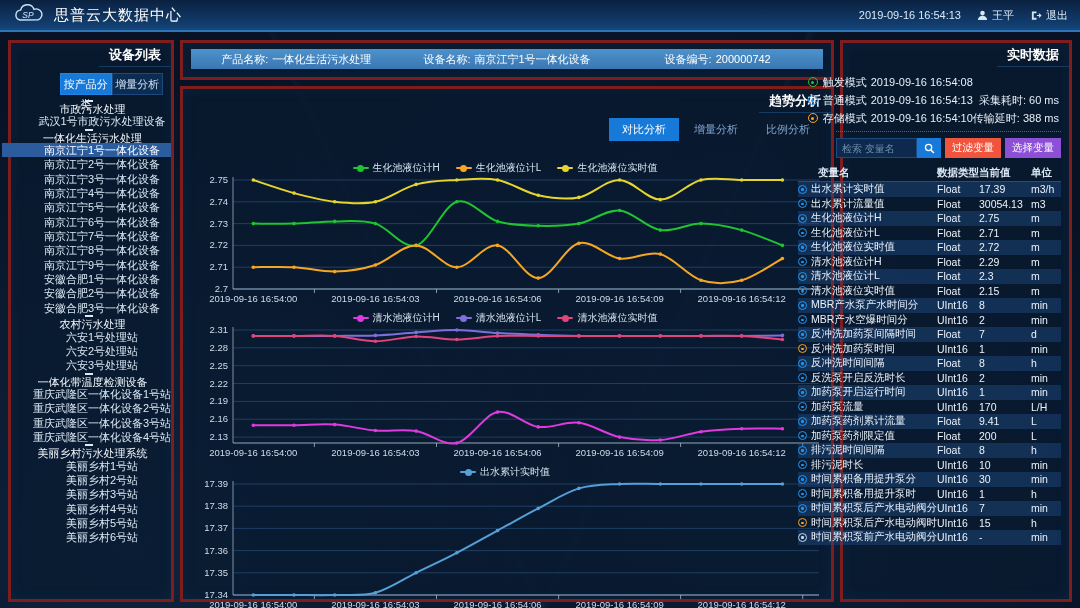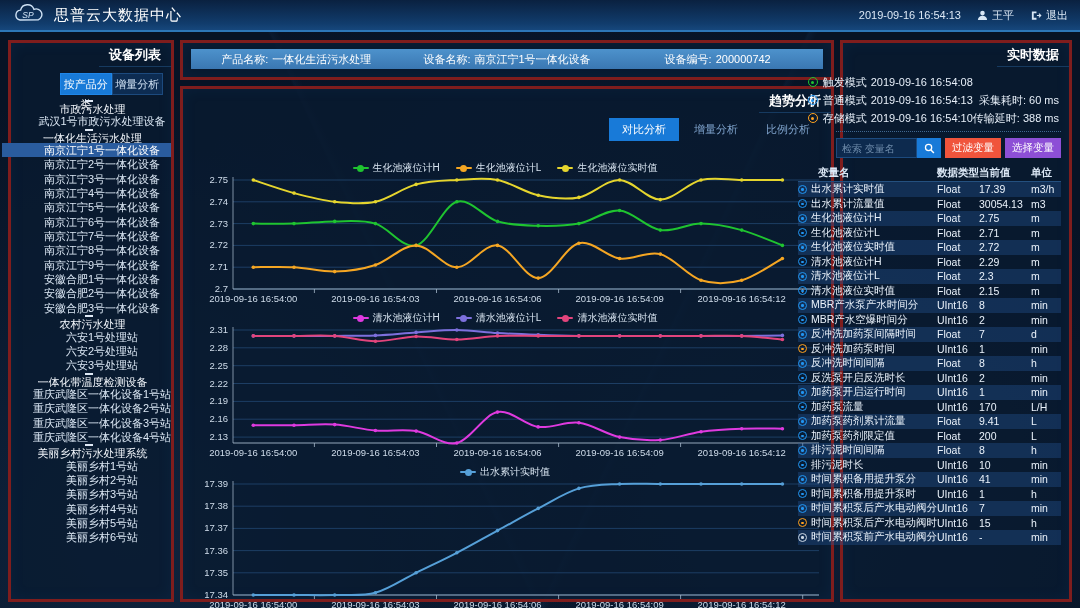--- a/index.html
+++ b/index.html
@@ -777,21 +777,21 @@
           <span class="c-unit">min</span>
         </div>
         <div class="rt-row alt">
           <span class="c-name">
             <span class="v-icon" style="border-color: rgb(33, 150, 243);">
               <i style="background: rgb(33, 150, 243);"></i>
             </span>
             <span>时间累积备用提升泵分</span>
           </span>
           <span class="c-type">UInt16</span>
-          <span class="c-val">41</span>
+          <span class="c-val">30</span>
           <span class="c-unit">min</span>
         </div>
         <div class="rt-row">
           <span class="c-name">
             <span class="v-icon" style="border-color: rgb(33, 150, 243);">
               <i style="background: rgb(33, 150, 243);"></i>
             </span>
             <span>时间累积备用提升泵时</span>
           </span>
           <span class="c-type">UInt16</span>

